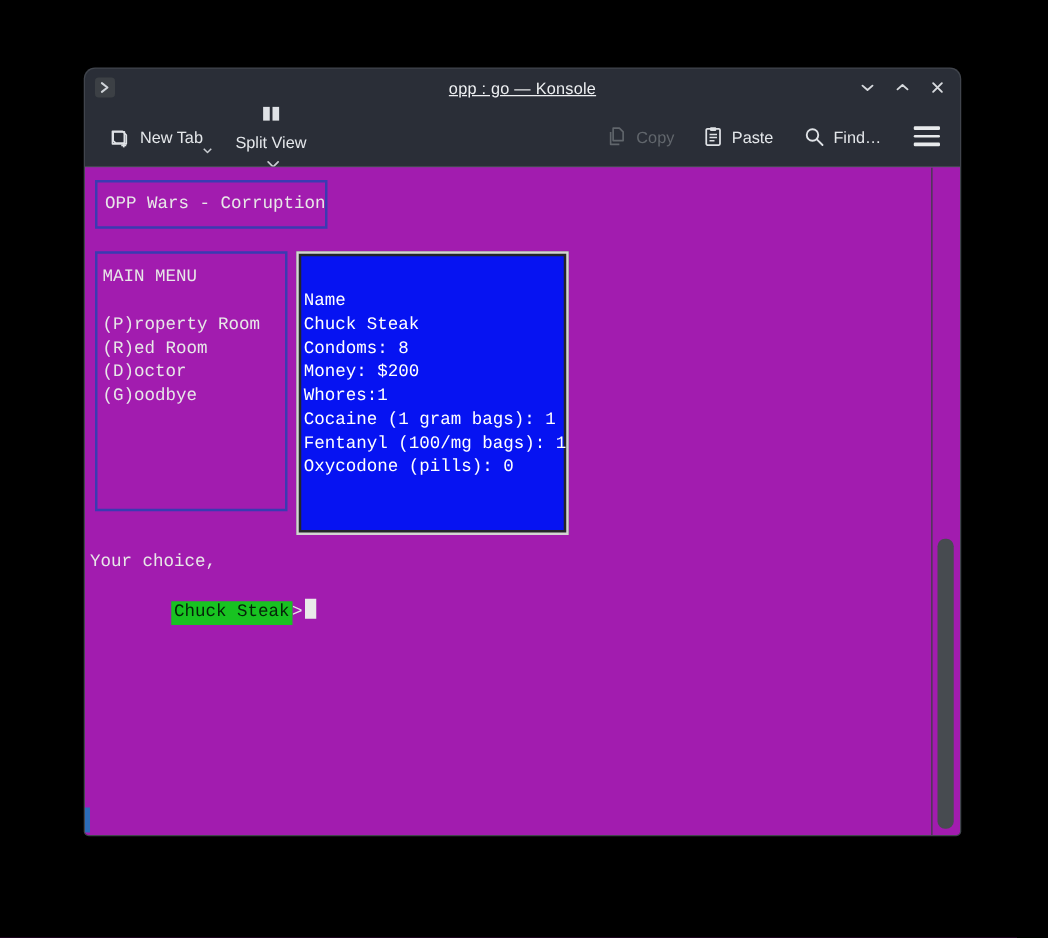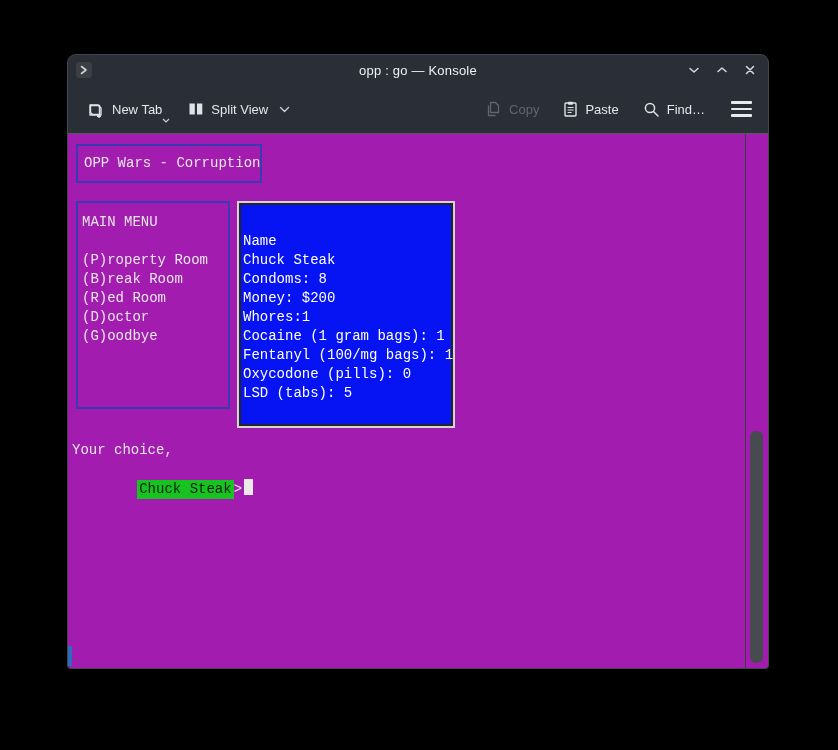--- a/index.html
+++ b/index.html
@@ -10,21 +10,21 @@
   
   .window { position:absolute; left:68px; top:55px; width:700px; height:613px;
             background:#2a2e37; border-radius:8px 8px 3px 3px;
             box-shadow:0 0 0 1px #41454d, 0 6px 22px rgba(0,0,0,.65); }
 
   
   .titlebar { position:relative; height:30px; display:flex; align-items:center; }
   .win-icon { position:absolute; left:8px; top:7px; width:16px; height:16px;
               background:#3c4045; border-radius:3px; display:flex;
               align-items:center; justify-content:center; }
-  .win-title { flex:1; text-align:center; color:#eef0f2; font-size:13px; letter-spacing:.2px; }
+  .win-title { flex:1; text-align:center; color:#eef0f2; font-size:13px; letter-spacing:.2px;text-decoration:underline; }
   .win-controls { position:absolute; right:10px; top:0; height:30px;
                   display:flex; align-items:center; gap:12px; }
   .wc-btn { width:16px; height:16px; display:flex; align-items:center;
             justify-content:center; cursor:default; }
 
   
   .toolbar { height:48px; display:flex; align-items:center; padding:0 12px;
              color:#e4e7ea; font-size:13px; }
   .tb-btn { display:flex; align-items:center; gap:7px; padding:6px 8px;
             border-radius:4px; position:relative; }
@@ -109,21 +109,21 @@
               <path d="M11 13.2 v4 M9 15.2 h4" stroke="#dfe2e6" stroke-width="1.4"></path>
             </svg>
         </span>
         <span class="lbl">New Tab</span>
         <span class="mini-caret">
           <svg width="8" height="5" viewBox="0 0 8 5">
               <path d="M1 1 L4 4 L7 1" fill="none" stroke="#c9ccd1" stroke-width="1.2"></path>
             </svg>
         </span>
       </div>
-      <div class="tb-btn" style="margin-left:10px;">
+      <div class="tb-btn" style="margin-left:10px;flex-direction:column;">
         <span>
           <svg width="16" height="16" viewBox="0 0 16 16">
               <rect x="1.5" y="2.5" width="5.3" height="11" fill="#dfe2e6"></rect>
               <rect x="9" y="2.5" width="5.3" height="11" fill="#dfe2e6"></rect>
             </svg>
         </span>
         <span class="lbl">Split View</span>
         <span class="chev">
           <svg width="11" height="7" viewBox="0 0 11 7">
               <path d="M1.5 1.5 L5.5 5.5 L9.5 1.5" fill="none" stroke="#c9ccd1" stroke-width="1.4" stroke-linecap="round" stroke-linejoin="round"></path>
@@ -172,39 +172,37 @@
 
       <div class="box-blueborder" style="left:8px; top:10px; width:186px; height:39px;">
         <div class="trow" style="left:6px; top:8px;">OPP Wars - Corruption</div>
       </div>
 
       <div class="box-blueborder" style="left:8px; top:67px; width:154px; height:208px;">
         <div class="box-lines">
           <div class="ln">MAIN MENU</div>
           <div class="ln"> </div>
           <div class="ln">(P)roperty Room</div>
-          <div class="ln">(B)reak Room</div>
           <div class="ln">(R)ed Room</div>
           <div class="ln">(D)octor</div>
           <div class="ln">(G)oodbye</div>
         </div>
       </div>
 
       <div class="stats-box">
         <div class="stats-fill">
           <div class="ln"> </div>
           <div class="ln">Name</div>
           <div class="ln">Chuck Steak</div>
           <div class="ln">Condoms: 8</div>
           <div class="ln">Money: $200</div>
           <div class="ln">Whores:1</div>
           <div class="ln">Cocaine (1 gram bags): 1</div>
           <div class="ln">Fentanyl (100/mg bags): 1</div>
           <div class="ln">Oxycodone (pills): 0</div>
-          <div class="ln">LSD (tabs): 5</div>
         </div>
       </div>
 
       <div class="trow" style="left:4px; top:307px;">Your choice,</div>
       <div class="trow" style="left:2px; top:326px;">
         <span class="prompt-hl">Chuck Steak</span><span>&gt;</span><span class="cursor"></span>
       </div>
 
       <div class="output-indicator"></div>
 

